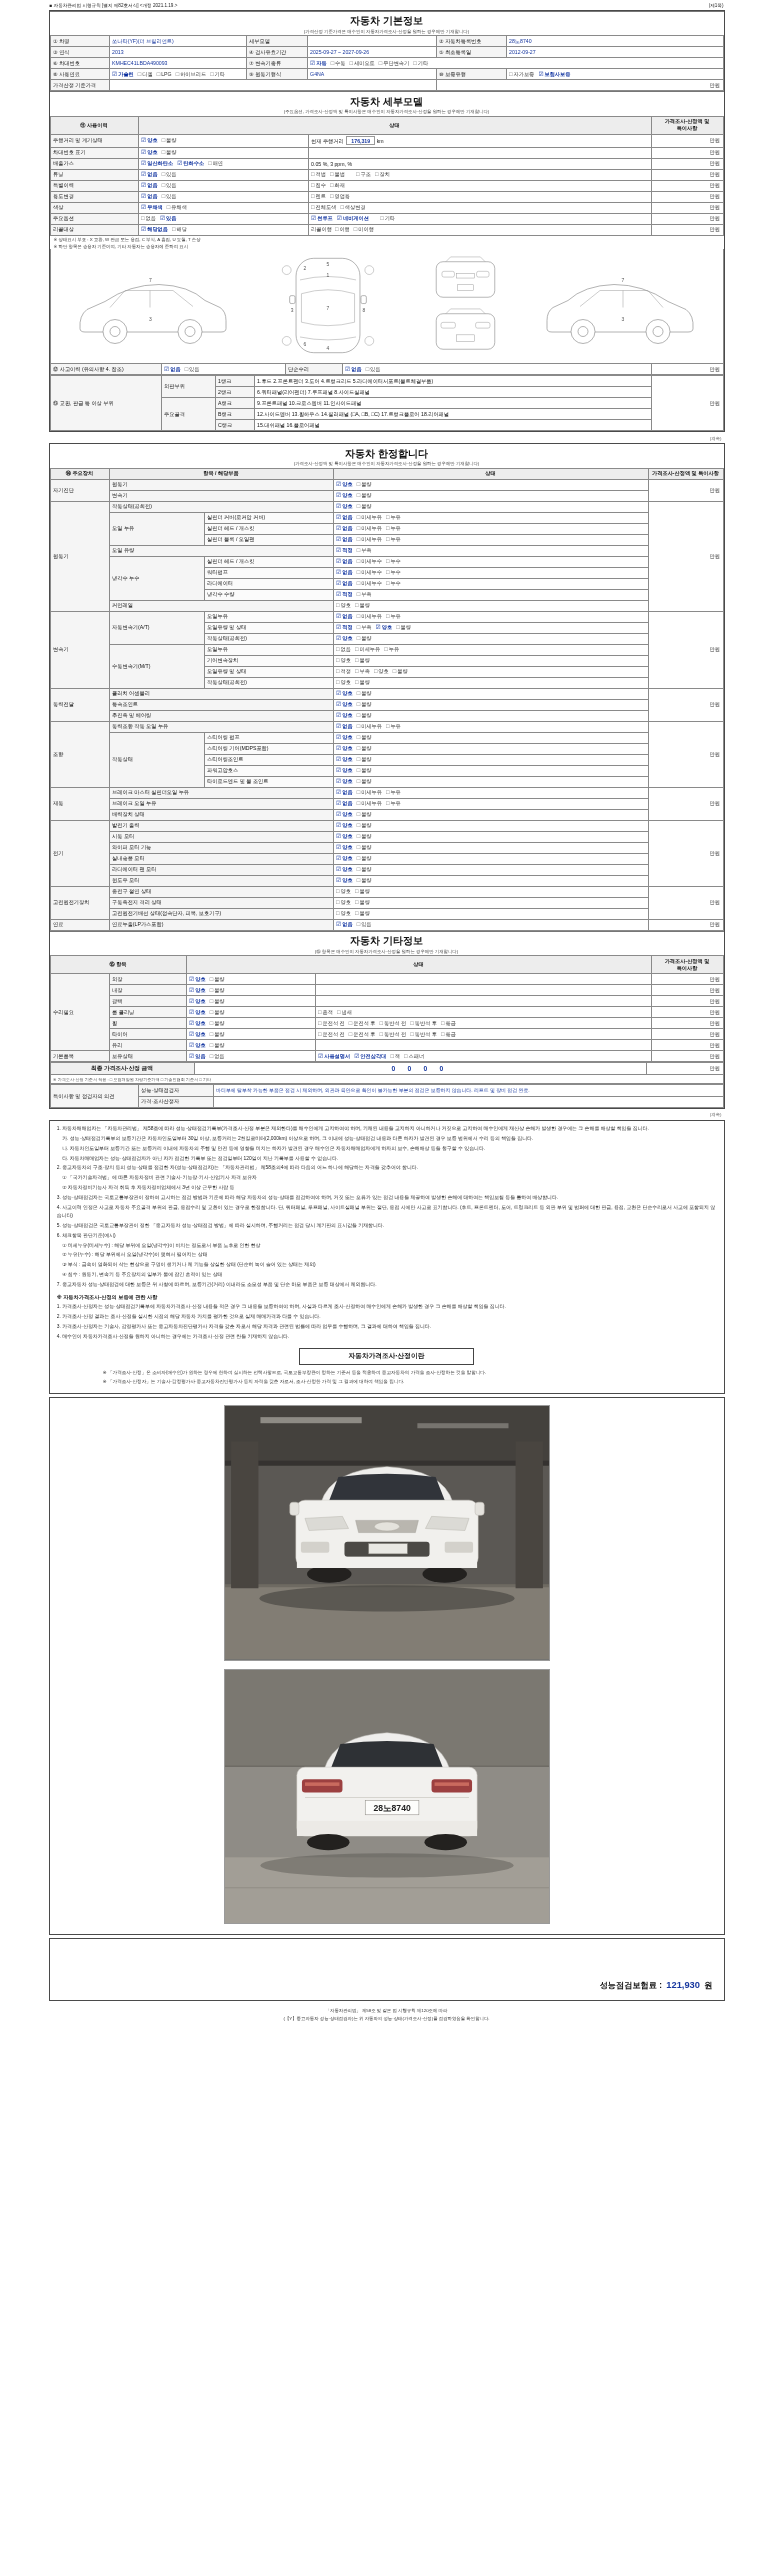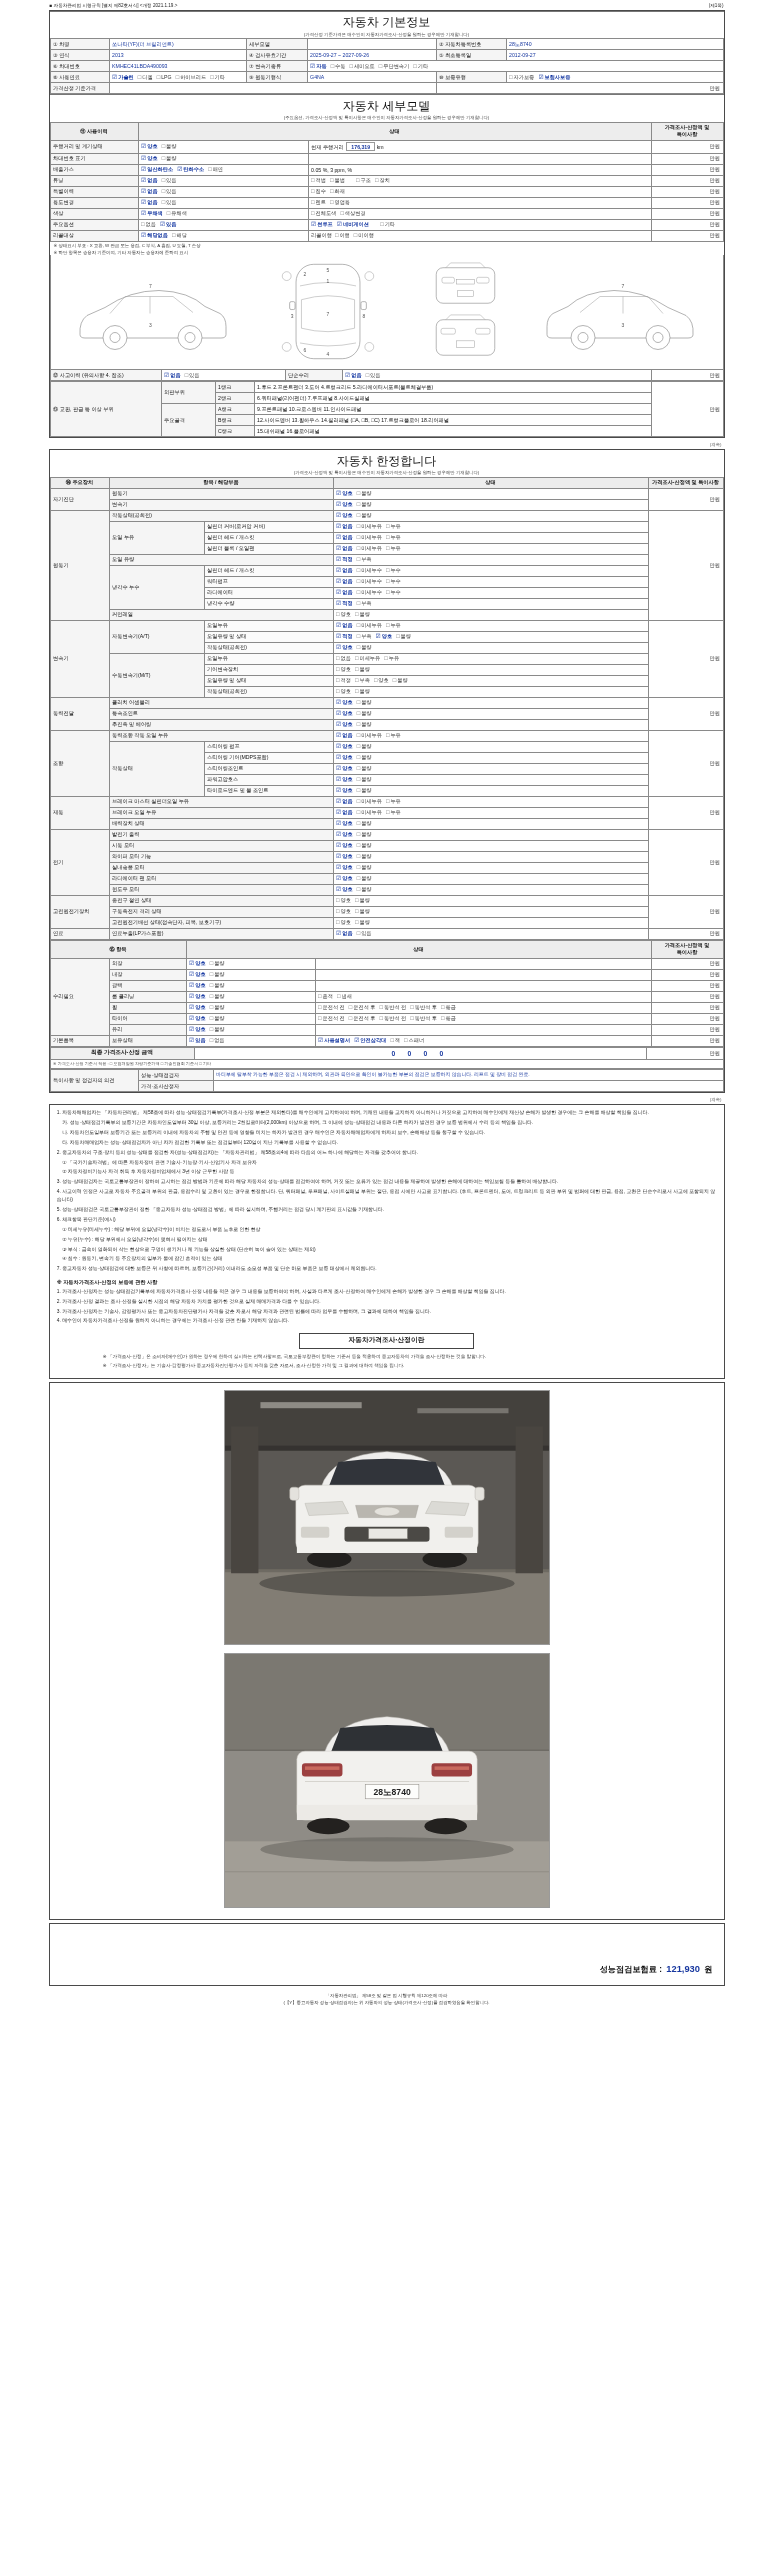--- a/index.html
+++ b/index.html
@@ -16,21 +16,21 @@
 
   
   .hd { padding: 5.2px 5.2px 2.1px; }
   .hd-title { text-align: center; font-size: 12px; font-weight: bold; letter-spacing: 1.5px; }
   .hd-sub { text-align: center; font-size: 6.2px; font-weight: bold; margin-top: 2.1px; }
   .hd-note { text-align: center; font-size: 4.4px; color: #555; margin-top: 1px; }
   .docno { font-size: 6.2px; font-weight: bold; padding: 3.1px 1px 3.1px; }
 
   
   .sec-head { text-align: center; padding: 2.6px 0 1.5px; border-top: 0.5px solid #777; }
-  .sec-title { font-size: 12px; font-weight: normal; }
+  .sec-title { font-size: 10px; font-weight: bold; }
   .sec-note { font-size: 4.4px; color: #444; margin-top: 0.5px; }
 
   table { width: 100%; border-collapse: collapse; table-layout: fixed; }
   td, th { border: 0.5px solid #8a8a8a; font-size: 5.2px; padding: 1.5px 2.6px; vertical-align: middle; word-break: keep-all; }
   th { background: #ededed; font-weight: bold; text-align: center; }
   td.l, td.grp, td.dev, td.itm { background: #f5f5f5; }
   td.v { color: #17379f; }
   td.sub { background: #fbfbfb; }
   td.unit { text-align: right; color: #333; background: #fff; }
   .legend { font-size: 4.4px; color: #333; padding: 1.5px 4.1px 0; }
@@ -554,20 +554,24 @@
           </tr>
           <tr>
             <td class="dev" rowspan="1">연료</td>
             <td class="itm" colspan="2">연료누출(LP가스포함)</td>
             <td><span class="cb on"><span class="bx">☑</span><span>없음</span></span><span class="cb"><span class="bx">□</span><span>있음</span></span></td>
             <td class="unit" rowspan="1">만원</td>
           </tr>
         </tbody>
     </table>
 
+    <div class="sec-head">
+      <div class="sec-title">자동차 기타정보</div>
+      <div class="sec-note">(⑮ 항목은 매수인이 자동차가격조사·산정을 원하는 경우에만 기재합니다)</div>
+    </div>
     <table>
       <colgroup>
           <col style="width:59px">
           <col style="width:77px">
           <col style="width:129px">
           <col>
           <col style="width:72px">
         </colgroup>
       <thead>
         <tr>

